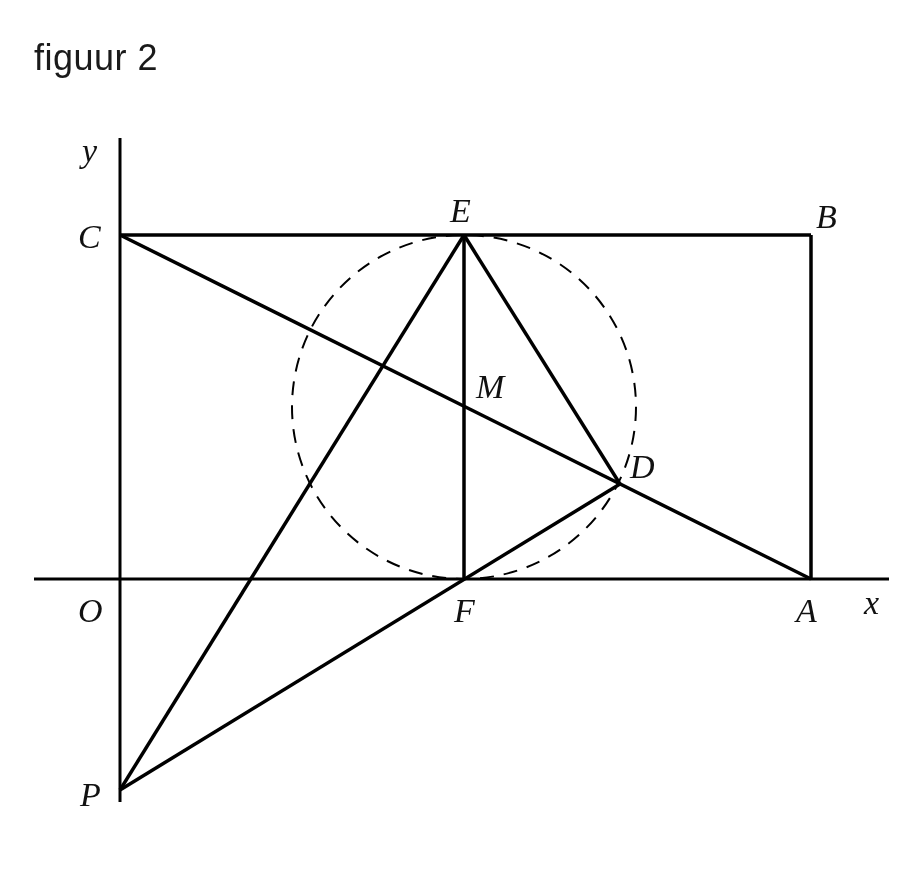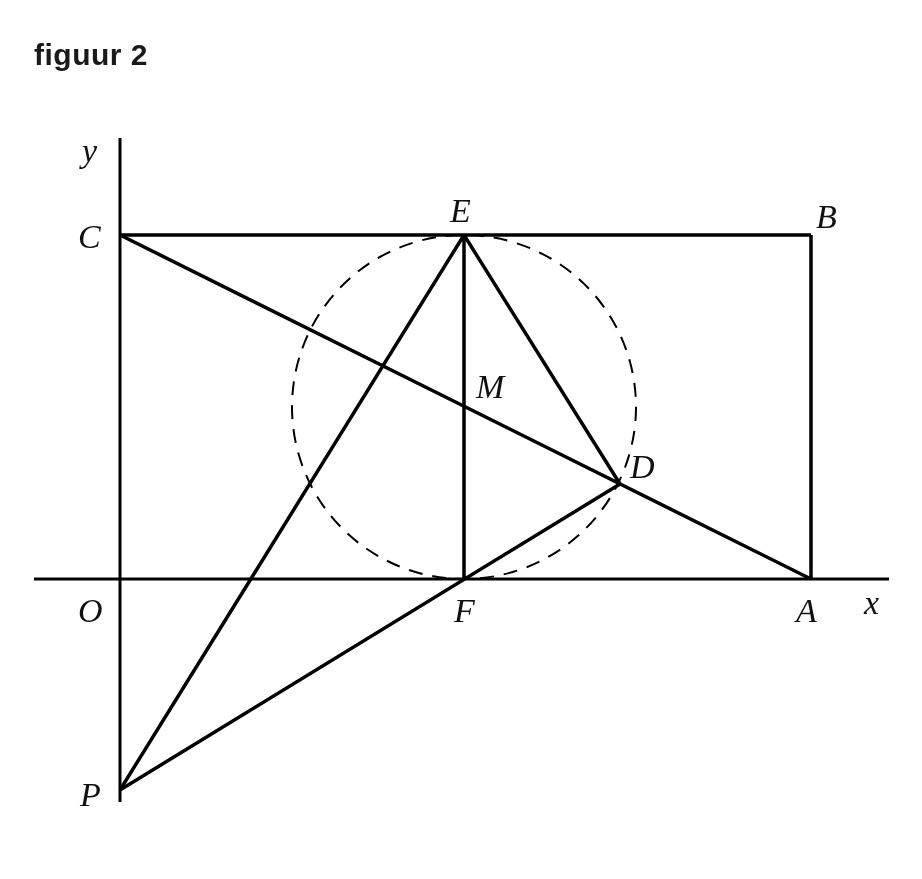--- a/index.html
+++ b/index.html
@@ -1,20 +1,20 @@
 <!DOCTYPE html>
 <html><head>
   <meta charset="utf-8">
   <style>
     html, body { margin: 0; padding: 0; background: #ffffff; }
     body { width: 922px; height: 879px; position: relative; overflow: hidden; }
     .title {
       position: absolute; left: 34px; top: 40px;
       font-family: "Liberation Sans", sans-serif;
-      font-weight: bold; font-size: 30px; color: #1a1a1a;
+      font-weight: normal; font-size: 36px; color: #1a1a1a;
       letter-spacing: 0.5px; line-height: 1;
     }
     svg.fig { position: absolute; left: 0; top: 0; }
     .lbl { font-family: "Liberation Serif", serif; font-style: italic; font-size: 34px; fill: #111; }
   </style>
 </head>
 <body>
 
 <div class="title">figuur 2</div>
 

